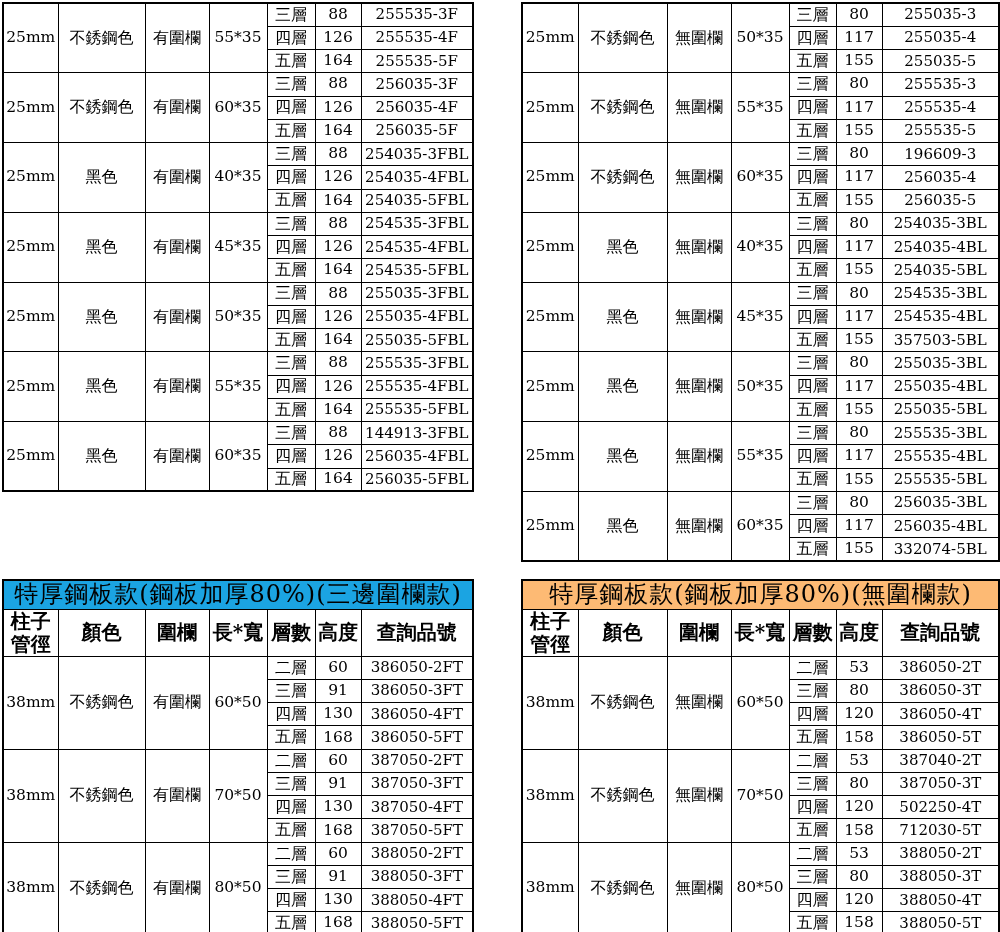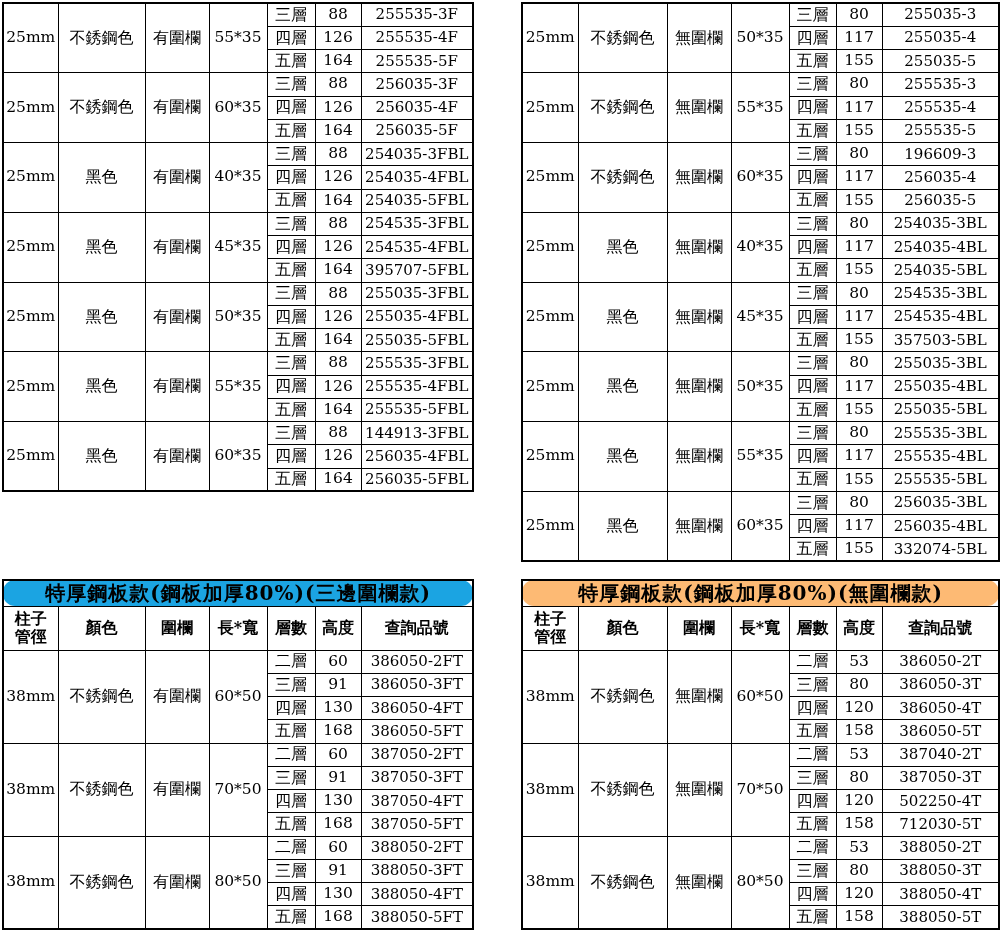--- a/index.html
+++ b/index.html
@@ -9,23 +9,23 @@
   }
   .tbl-wrap{position:absolute;}
   table{border-collapse:collapse;table-layout:fixed;border:2px solid #000;}
   td,th{
     border:1px solid #000;text-align:center;vertical-align:middle;
     padding:0;overflow:hidden;font-size:16px;line-height:1.15;
   }
   tr.data-row{height:23.25px;}
   tr.hdr-row{height:44px;}
   tr.title-row{height:26px;}
-  th{font-weight:bold;white-space:pre-line;font-size:16px;}
+  th{font-weight:bold;white-space:pre-line;font-size:20px;}
   td.title{
-    font-weight:bold;font-size:20px;letter-spacing:1px;border-radius:12px;
+    font-weight:normal;font-size:24px;letter-spacing:1px;
   }
   td.c-code{font-size:15px;letter-spacing:0px;}
   td.c-size,td.c-height,td.c-pipe{font-size:15.5px;}
 </style>
 </head>
 <body>
 
 <div class="tbl-wrap" id="tbl-top_left" style="left: 2px; top: 2px;">
     <table style="width: 470px;">
       <colgroup>
@@ -105,21 +105,21 @@
           <td class="c-code">254535-3FBL</td>
         </tr>
         <tr class="data-row">
           <td class="c-layer">四層</td>
           <td class="c-height">126</td>
           <td class="c-code">254535-4FBL</td>
         </tr>
         <tr class="data-row">
           <td class="c-layer">五層</td>
           <td class="c-height">164</td>
-          <td class="c-code">395707-5FBL</td>
+          <td class="c-code">254535-5FBL</td>
         </tr>
         <tr class="data-row">
           <td class="c-pipe" rowspan="3">25mm</td>
           <td class="c-color" rowspan="3">黑色</td>
           <td class="c-fence" rowspan="3">有圍欄</td>
           <td class="c-size" rowspan="3">50*35</td>
           <td class="c-layer">三層</td>
           <td class="c-height">88</td>
           <td class="c-code">255035-3FBL</td>
         </tr>

